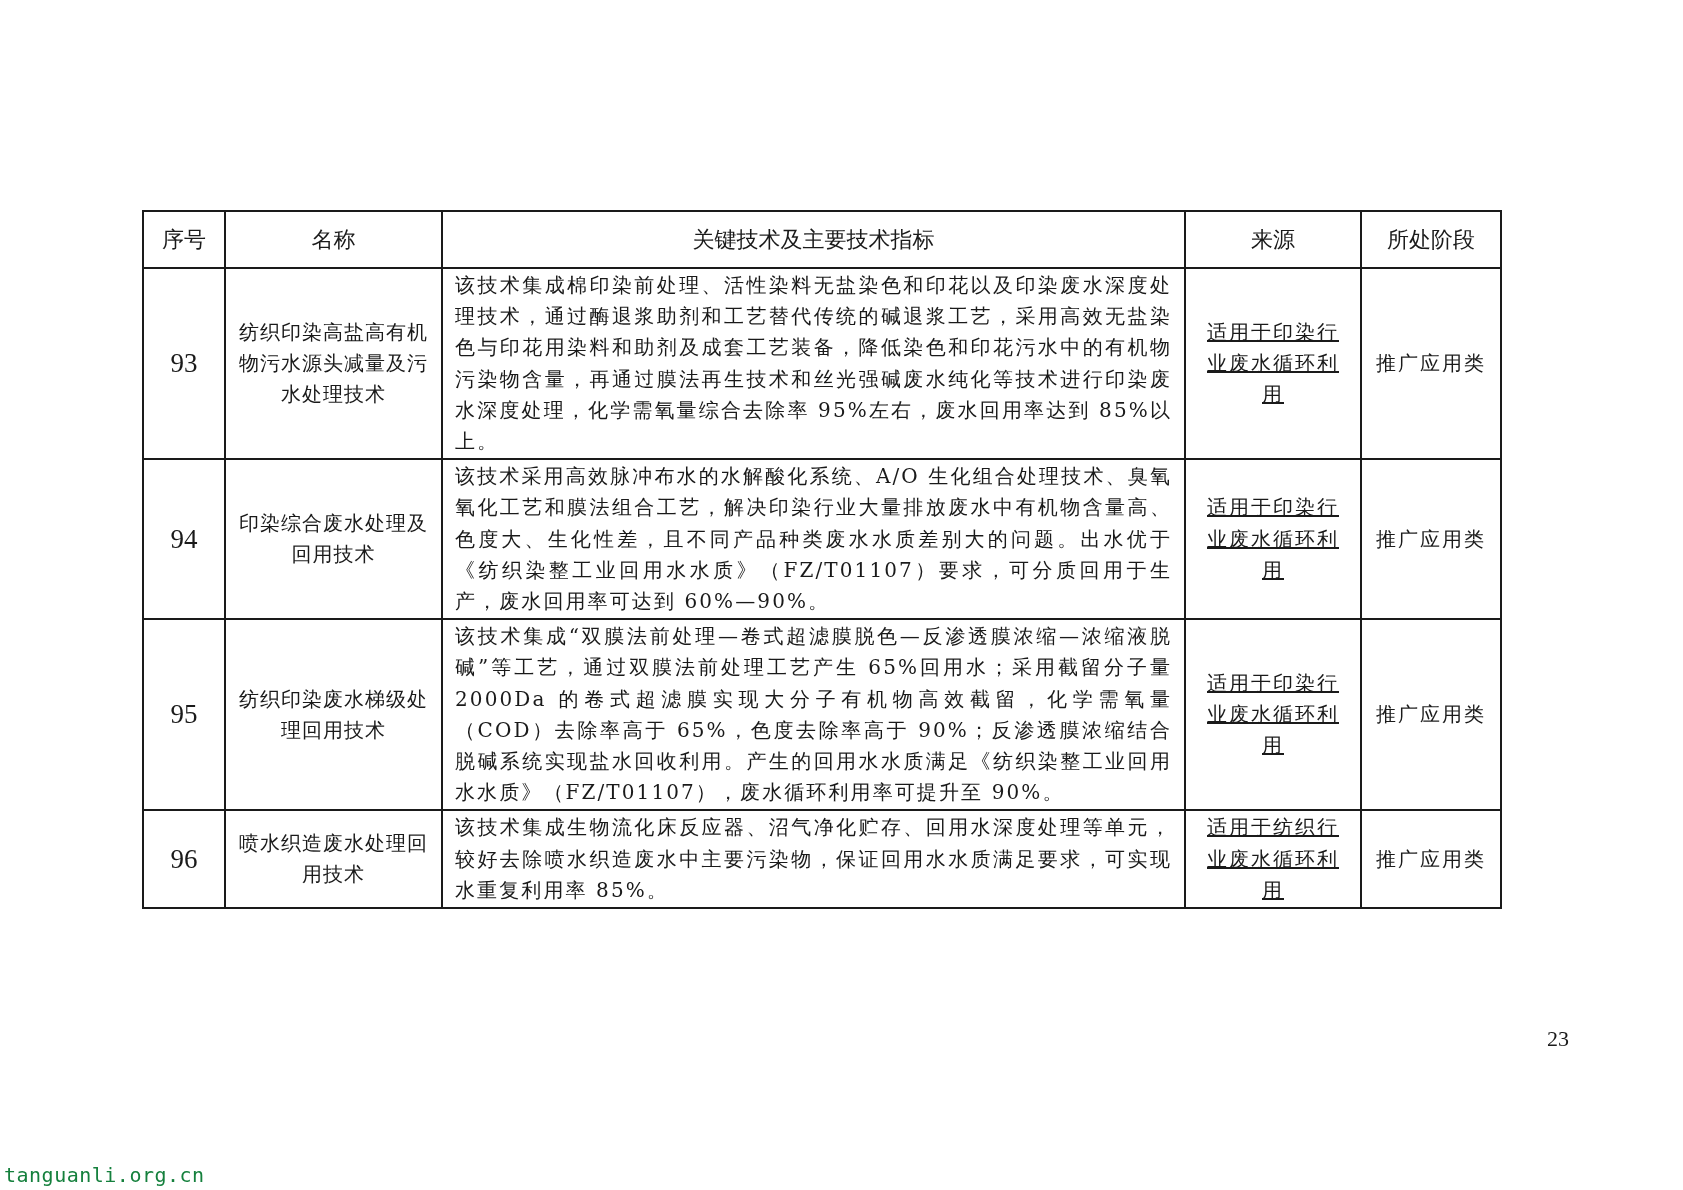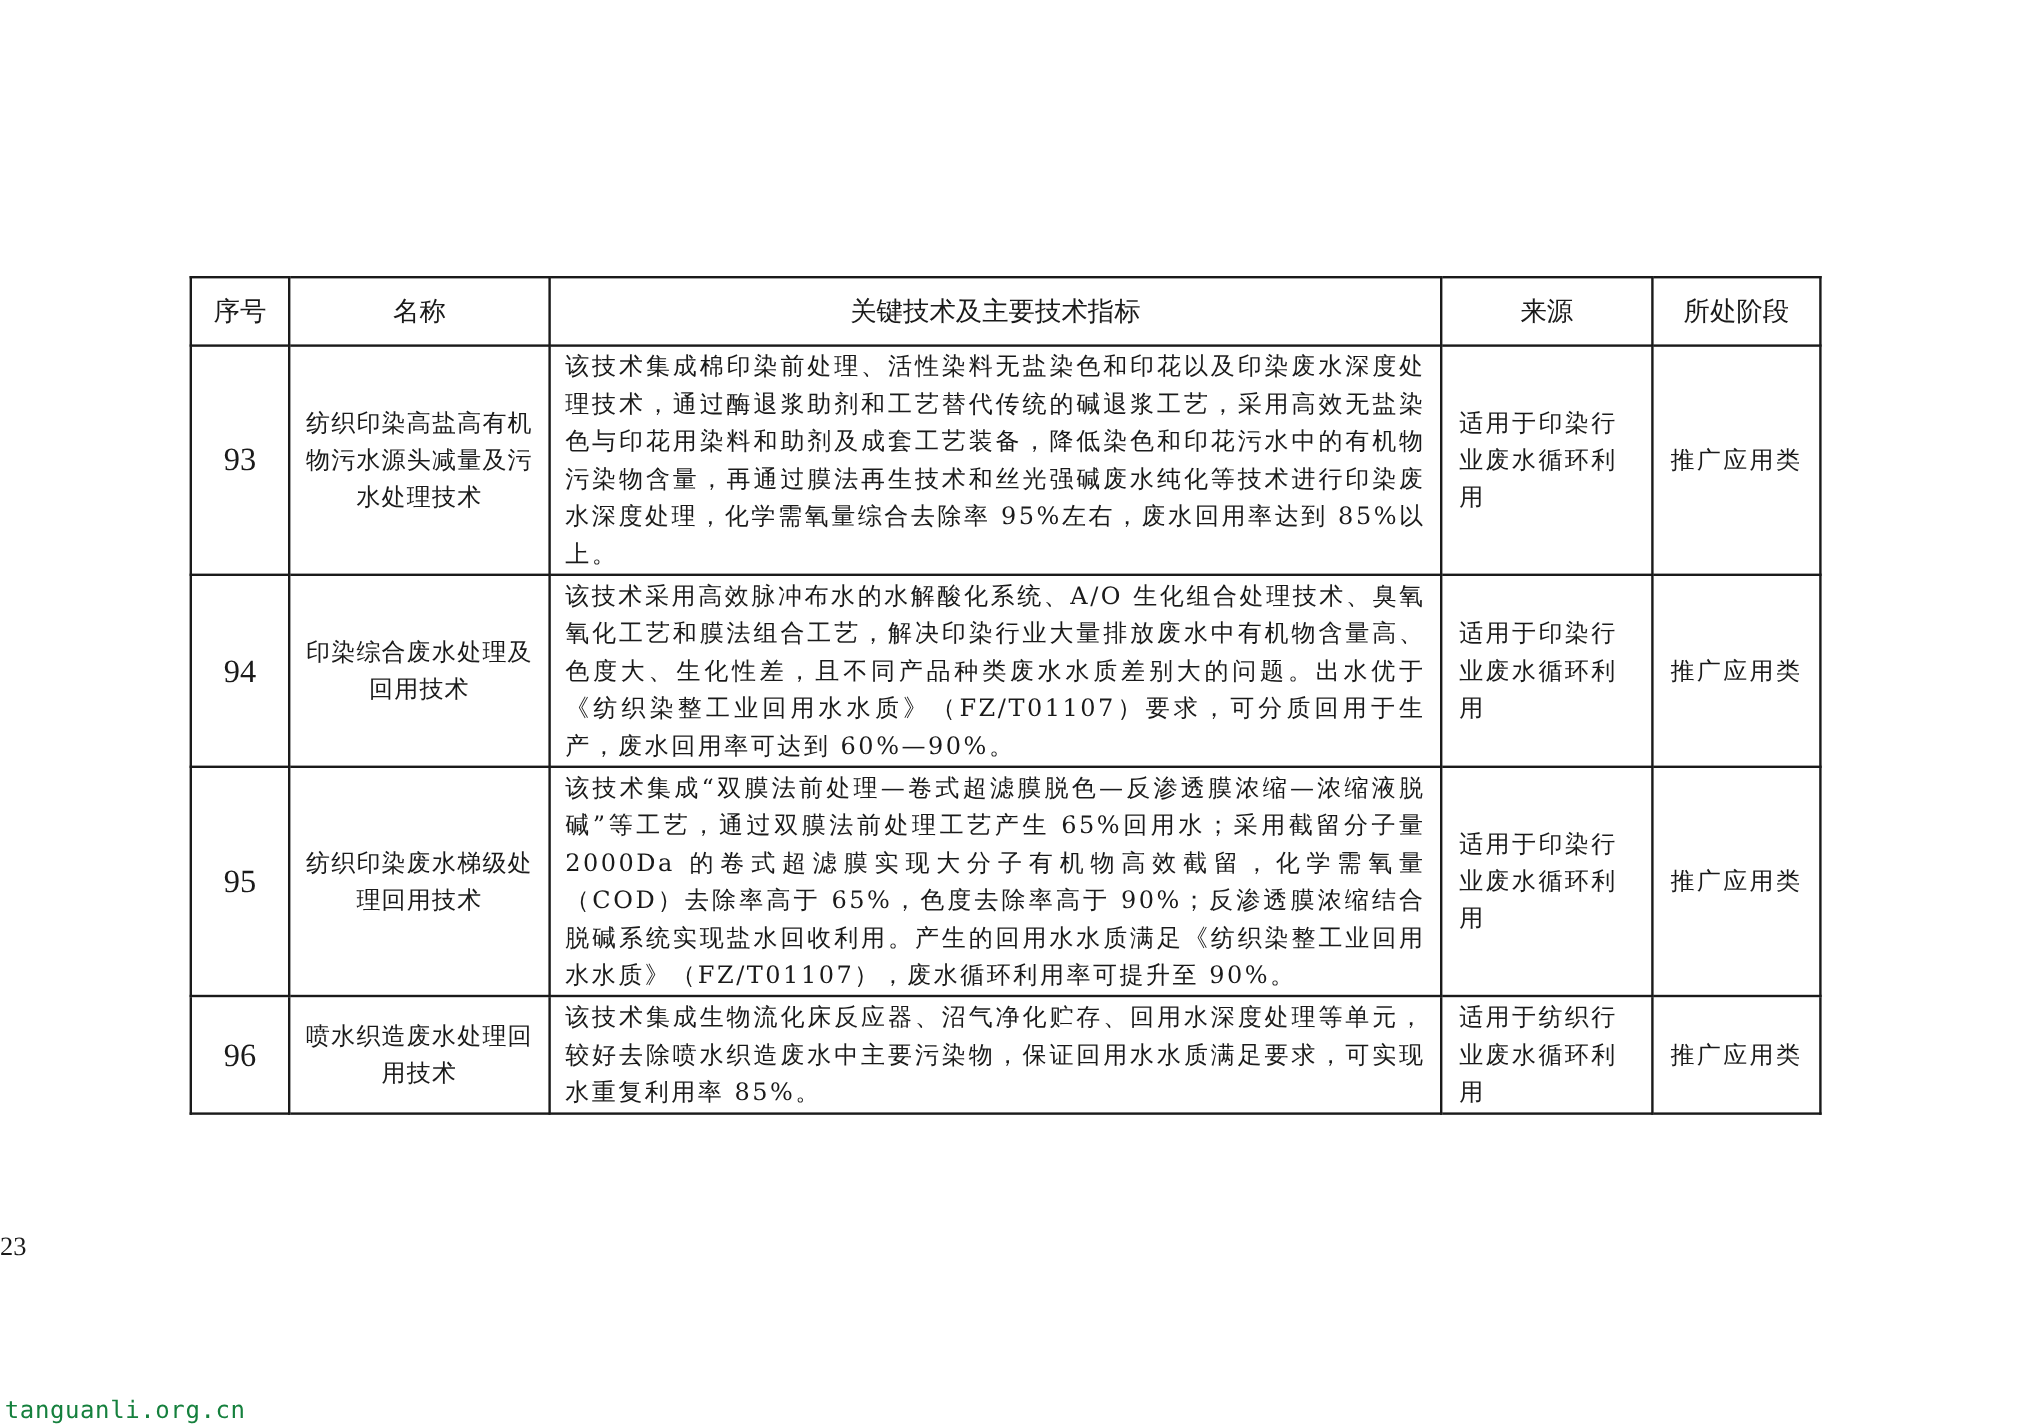--- a/index.html
+++ b/index.html
@@ -1,29 +1,29 @@
 <!DOCTYPE html>
 <html><head>
 <meta charset="utf-8">
 <style>
   html, body { margin: 0; padding: 0; background: #ffffff; }
   body { width: 1683px; height: 1190px; position: relative; overflow: hidden;
          font-family: "DejaVu Serif", "Liberation Serif", serif; color: #1a1a1a; }
-  .page-table { position: absolute; left: 158px; top: 210px; border-collapse: collapse;
-                table-layout: fixed; width: 1358px; margin-top: 20px; }
+  .page-table { position: absolute; left: 142px; top: 210px; border-collapse: collapse;
+                table-layout: fixed; width: 1358px; }
   .page-table th, .page-table td { border: 2px solid #1a1a1a; padding: 0; }
   .page-table th { font-family: "DejaVu Sans", "Liberation Sans", sans-serif; font-weight: normal;
                    font-size: 22px; height: 55px; text-align: center; vertical-align: middle; }
   .page-table td { font-size: 20px; line-height: 31.2px; vertical-align: middle; }
   td.c-no { text-align: center; font-family: "Liberation Serif", serif; font-size: 27px; }
   td.c-name { text-align: center; padding: 12px 10px; letter-spacing: 1px; }
   td.c-desc { text-align: justify; padding: 1px 12px 1px 12px; letter-spacing: 2.1px; }
-  td.c-src { padding: 0 14px; letter-spacing: 2px; }
+  td.c-src { text-align: center; padding: 0 14px; letter-spacing: 2px; text-decoration: underline; }
   td.c-stage { text-align: center; letter-spacing: 2px; border-radius: 16px; }
-  .page-number { position: absolute; left: 0; width: 1569px; top: 1026px; text-align: left;
+  .page-number { position: absolute; left: 0; width: 1569px; top: 1026px; text-align: right;
                  font-family: "Liberation Serif", serif; font-size: 22px; }
   .watermark { position: absolute; left: 4px; top: 1163px; font-family: "DejaVu Sans Mono", monospace;
                font-size: 20px; color: #15803d; letter-spacing: 0.5px; }
 </style>
 </head>
 <body>
 
 <table class="page-table">
   <colgroup>
     <col style="width:82px">

